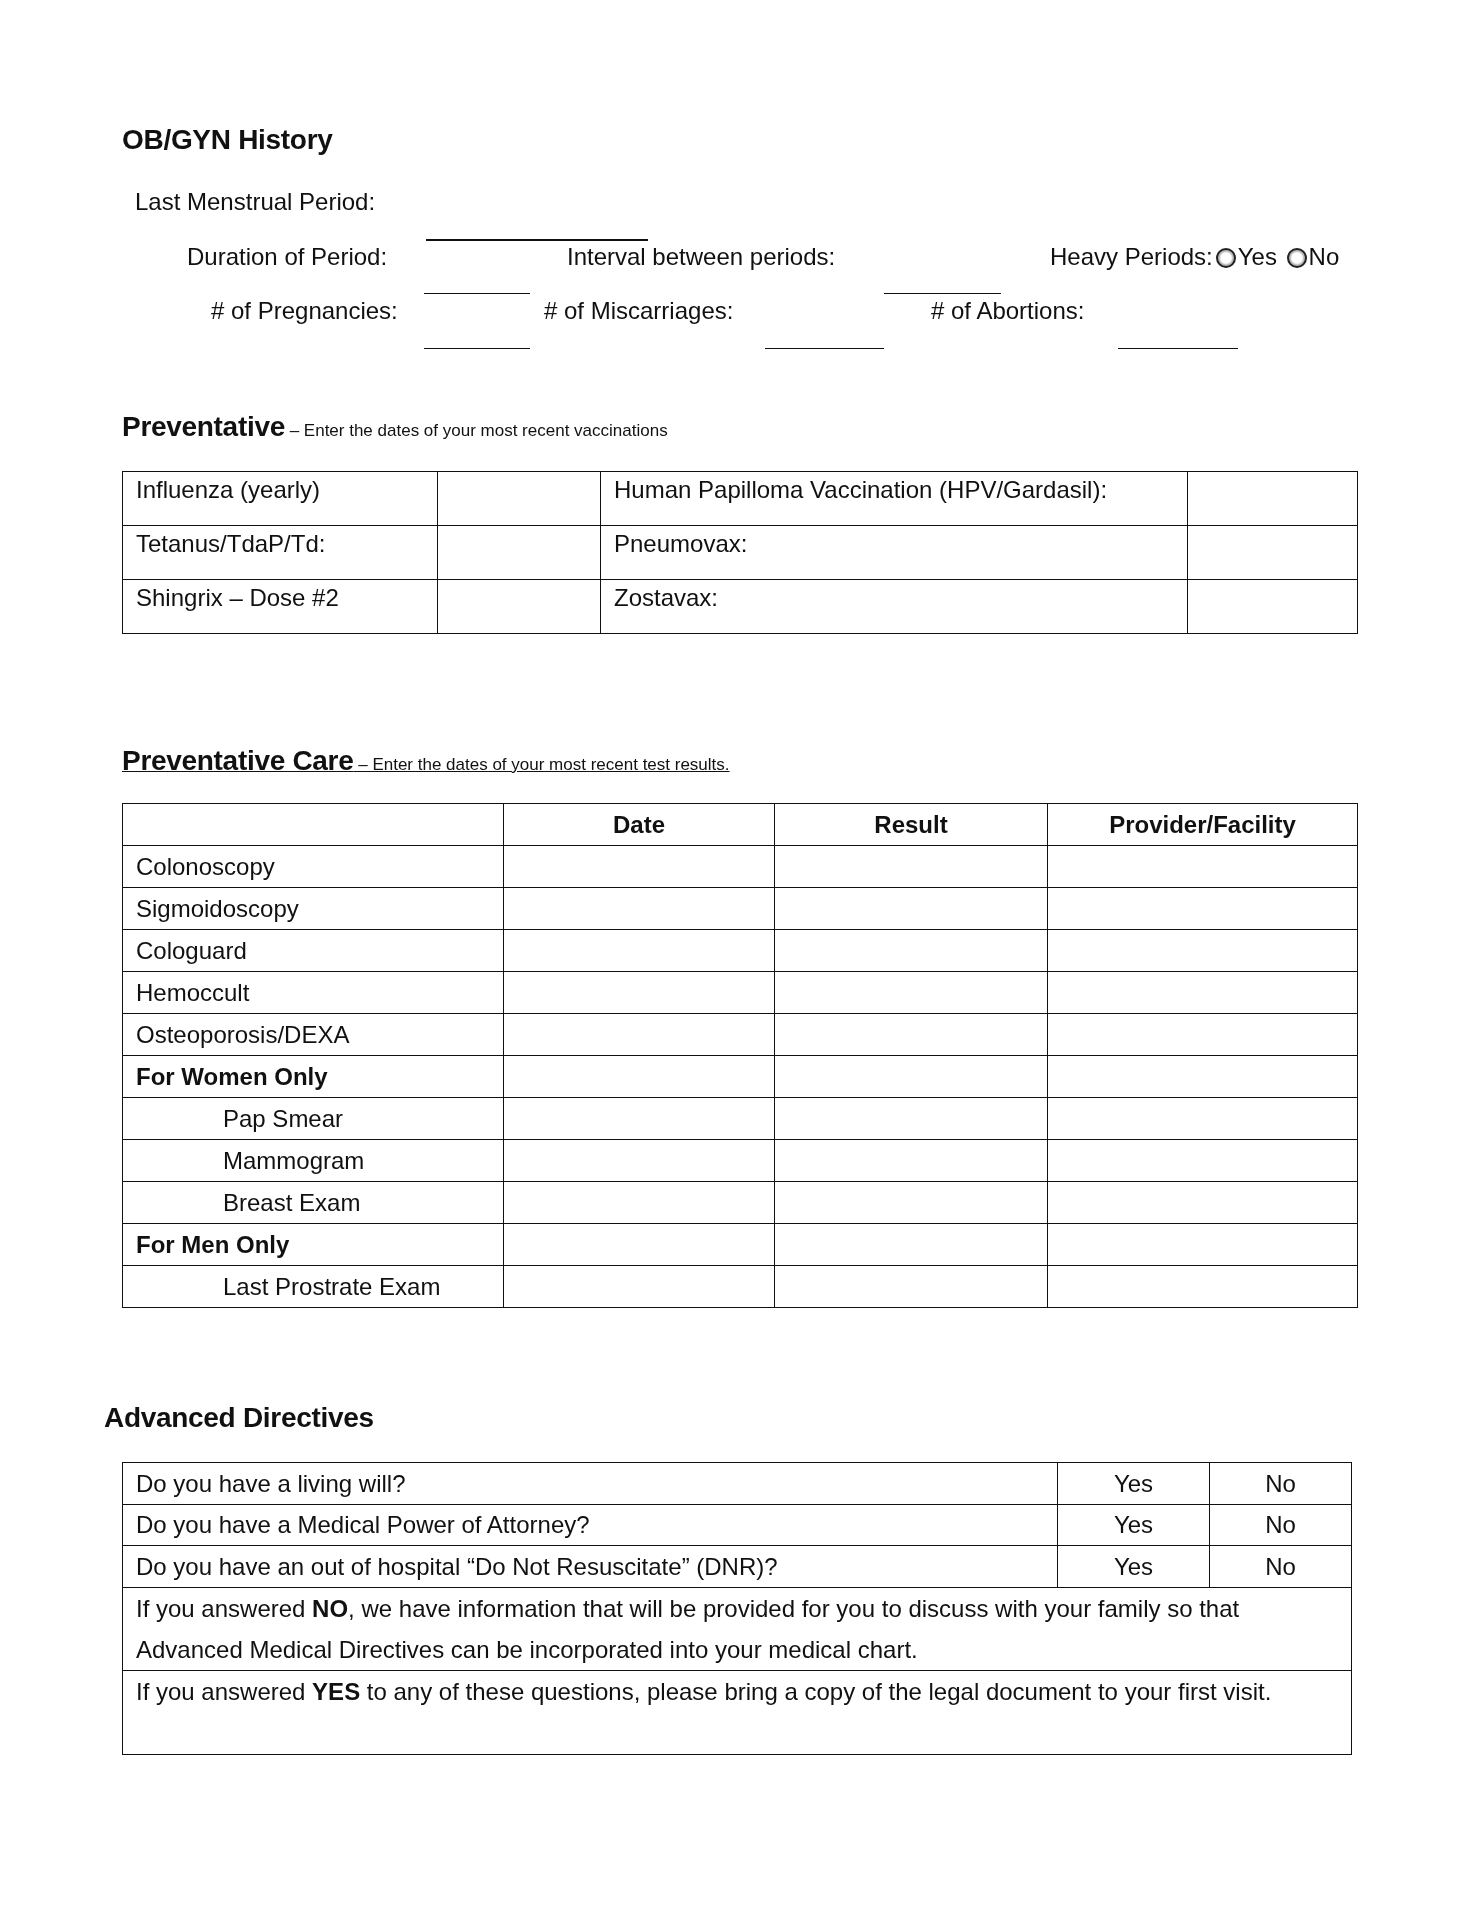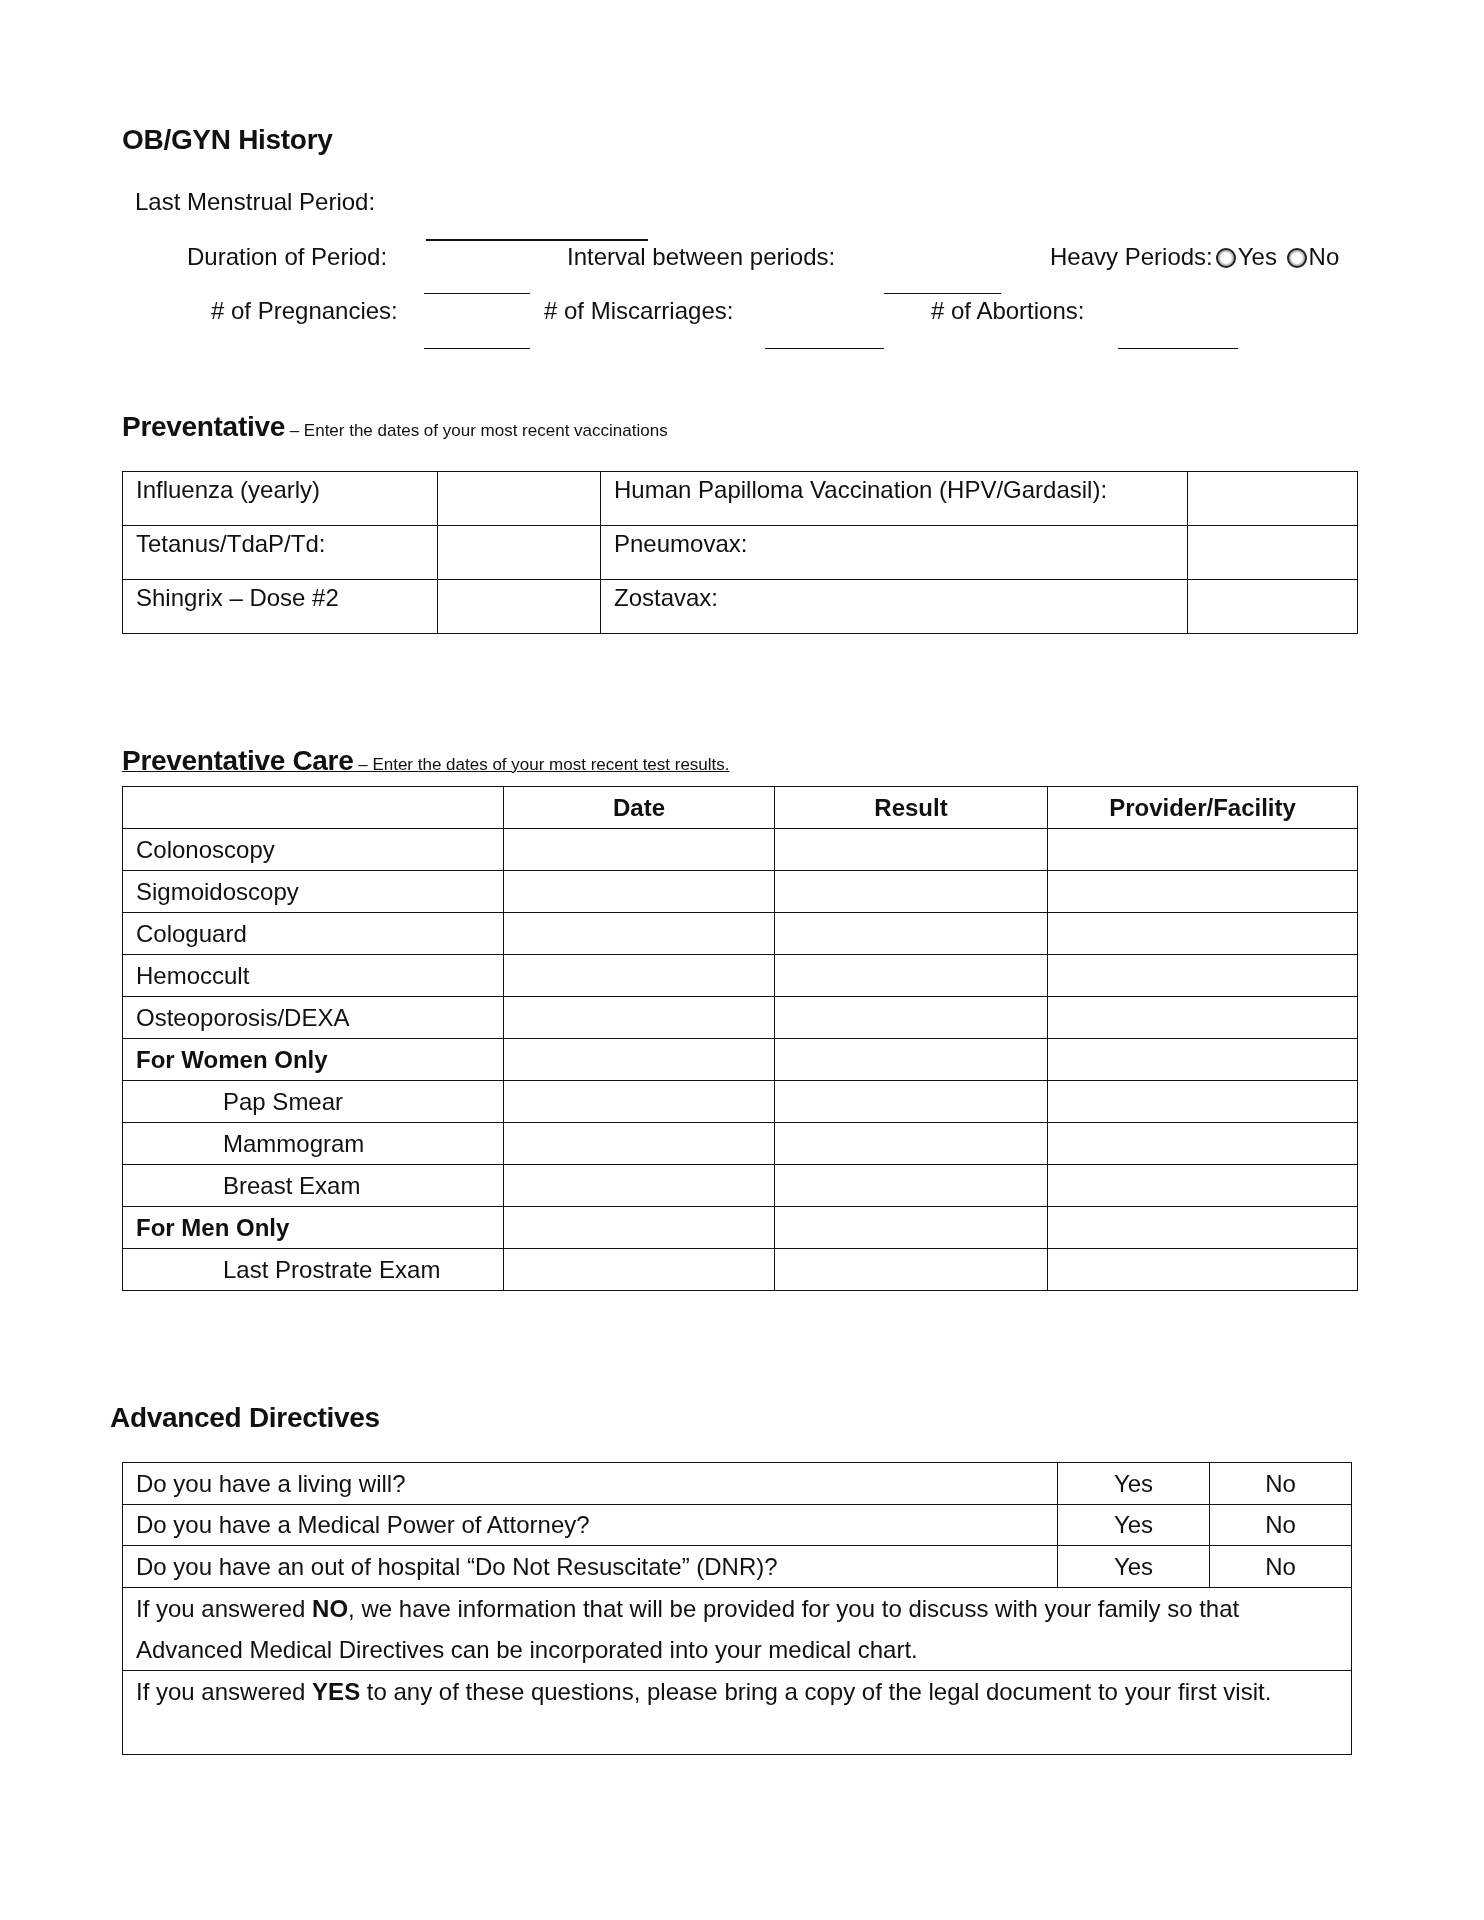--- a/index.html
+++ b/index.html
@@ -84,21 +84,21 @@
       <td>Zostavax:</td>
       <td></td>
     </tr>
   </tbody>
 </table>
 
 <div class="abs" style="left:122px; top:745px;text-decoration:underline;">
   <span class="h1">Preventative Care</span><span class="sub"> – Enter the dates of your most recent test results.</span>
 </div>
 
-<table class="grid" id="prev" style="left:122px; top:786px; width:1235px;">
+<table class="grid" id="prev" style="left:122px; top:803px; width:1235px;">
   <colgroup>
       <col style="width:381px">
       <col style="width:271px">
       <col style="width:273px">
       <col style="width:310px">
     </colgroup>
   <thead>
     <tr style="height:42px">
       <th></th>
       <th>Date</th>
@@ -169,21 +169,21 @@
       </tr>
       <tr style="height: 42px;">
         <td class="indent">Last Prostrate Exam</td>
         <td></td>
         <td></td>
         <td></td>
       </tr>
     </tbody>
 </table>
 
-<div class="abs h1" style="left:110px; top:1402px;">Advanced Directives</div>
+<div class="abs h1" style="left:104px; top:1402px;">Advanced Directives</div>
 
 <table class="grid" id="adv" style="left:122px; top:1462px; width:1229px;">
   <colgroup>
       <col style="width:935px">
       <col style="width:152px">
       <col style="width:142px">
     </colgroup>
   <tbody>
     <tr style="height:42px">
       <td>Do you have a living will?</td>

